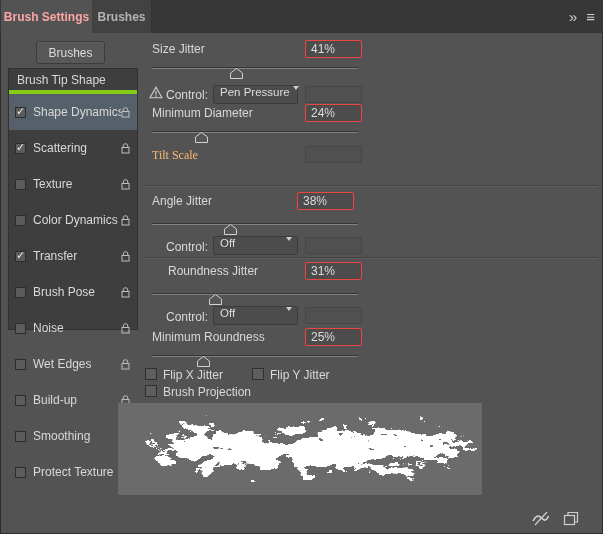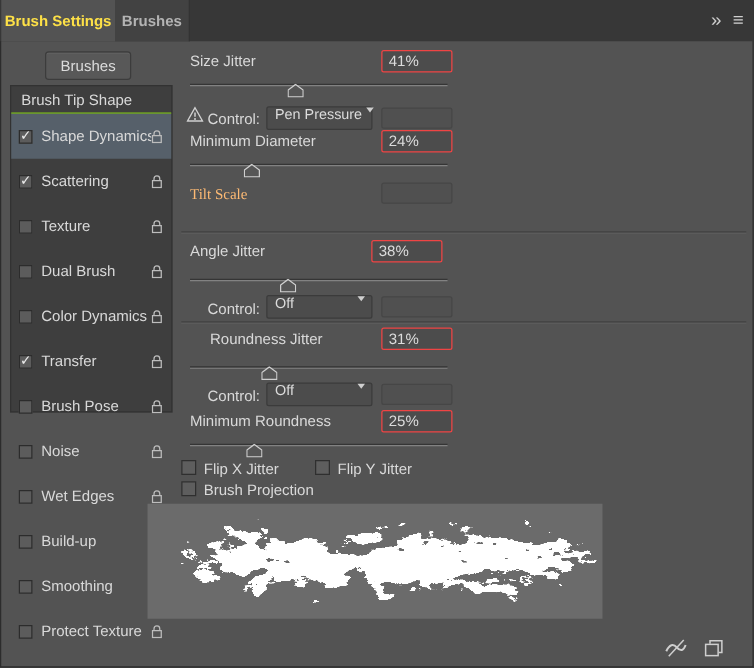--- a/index.html
+++ b/index.html
@@ -5,35 +5,35 @@
   html,body{margin:0;padding:0;background:#2b2b2b;}
   #panel{
     position:relative;width:603px;height:534px;background:#535353;
     font-family:"Liberation Sans",sans-serif;overflow:hidden;
     box-shadow:inset 0 0 0 1px #2c2c2c;
   }
   
   #tabbar{position:absolute;left:0;top:0;width:603px;height:33px;background:#373737;}
   .tab{position:absolute;top:0;height:33px;display:flex;align-items:center;justify-content:center;
        font-size:12px;font-weight:600;box-sizing:border-box;cursor:default;}
-  .tab.active{background:#535353;color:#fde047;}
+  .tab.active{background:#535353;color:#fca5a5;}
   .tab.inactive{background:#424242;color:#b3b3b3;border-right:1px solid #333;}
   #tab-brush-settings{left:1px;width:91px;}
   #tab-brushes{left:92px;width:60px;}
   .tab-icons{position:absolute;right:8px;top:0;height:33px;display:flex;align-items:center;gap:10px;color:#cfcfcf;}
   .chev2{font-size:15px;line-height:1;letter-spacing:-1px;}
   .hamb{font-size:15px;line-height:1;}
   
   #brushes-btn{position:absolute;left:36px;top:41px;width:69px;height:23px;background:#585858;
     border:1px solid #3c3c3c;border-radius:3px;color:#dcdcdc;font-size:12px;display:flex;
     align-items:center;justify-content:center;box-sizing:border-box;box-shadow:0 1px 0 rgba(255,255,255,.06) inset;}
   #option-list{position:absolute;left:8px;top:68px;width:130px;height:262px;background:#3e3e3e;
     border:1px solid #323232;box-sizing:border-box;}
   #tip-shape-row{height:21px;display:flex;align-items:center;padding-left:8px;
-    border-bottom:1px solid #84cc16;color:#d9d9d9;font-size:12px;}
+    border-bottom:4px solid #84cc16;color:#d9d9d9;font-size:12px;}
   .opt-row{position:relative;height:36px;display:flex;align-items:center;color:#d9d9d9;font-size:12px;}
   .opt-row.selected{background:#56606a;}
   .cb{width:11px;height:11px;box-sizing:border-box;border:1px solid #2c2c2c;background:#5c5c5c;
       margin:0 7px 0 6px;position:relative;flex:0 0 auto;}
   .cb.checked::after{content:"✓";position:absolute;left:0px;top:-3px;font-size:11px;color:#ececec;}
   .opt-label{flex:1;white-space:nowrap;overflow:hidden;}
   .lock{margin-right:7px;flex:0 0 auto;display:flex;}
   
   .lbl{position:absolute;color:#d9d9d9;font-size:12px;white-space:nowrap;}
   .lbl.disabled{color:#fdba74;font-family:Liberation Serif, serif;}
@@ -104,30 +104,20 @@
       <span class="opt-label">Texture</span>
       <span class="lock">
         <svg width="9" height="11" viewBox="0 0 9 11">
           <path d="M2.2 4.5 V3 a2.3 2.3 0 0 1 4.6 0 v1.5" fill="none" stroke="#bdbdbd" stroke-width="1"></path>
           <rect x="1" y="4.5" width="7" height="5.5" fill="none" stroke="#bdbdbd" stroke-width="1"></rect>
         </svg>
       </span>
     </div>
       <div class="opt-row">
       <span class="cb"></span>
-      <span class="opt-label">Dual Brush</span>
-      <span class="lock">
-        <svg width="9" height="11" viewBox="0 0 9 11">
-          <path d="M2.2 4.5 V3 a2.3 2.3 0 0 1 4.6 0 v1.5" fill="none" stroke="#bdbdbd" stroke-width="1"></path>
-          <rect x="1" y="4.5" width="7" height="5.5" fill="none" stroke="#bdbdbd" stroke-width="1"></rect>
-        </svg>
-      </span>
-    </div>
-      <div class="opt-row">
-      <span class="cb"></span>
       <span class="opt-label">Color Dynamics</span>
       <span class="lock">
         <svg width="9" height="11" viewBox="0 0 9 11">
           <path d="M2.2 4.5 V3 a2.3 2.3 0 0 1 4.6 0 v1.5" fill="none" stroke="#bdbdbd" stroke-width="1"></path>
           <rect x="1" y="4.5" width="7" height="5.5" fill="none" stroke="#bdbdbd" stroke-width="1"></rect>
         </svg>
       </span>
     </div>
       <div class="opt-row">
       <span class="cb checked"></span>

